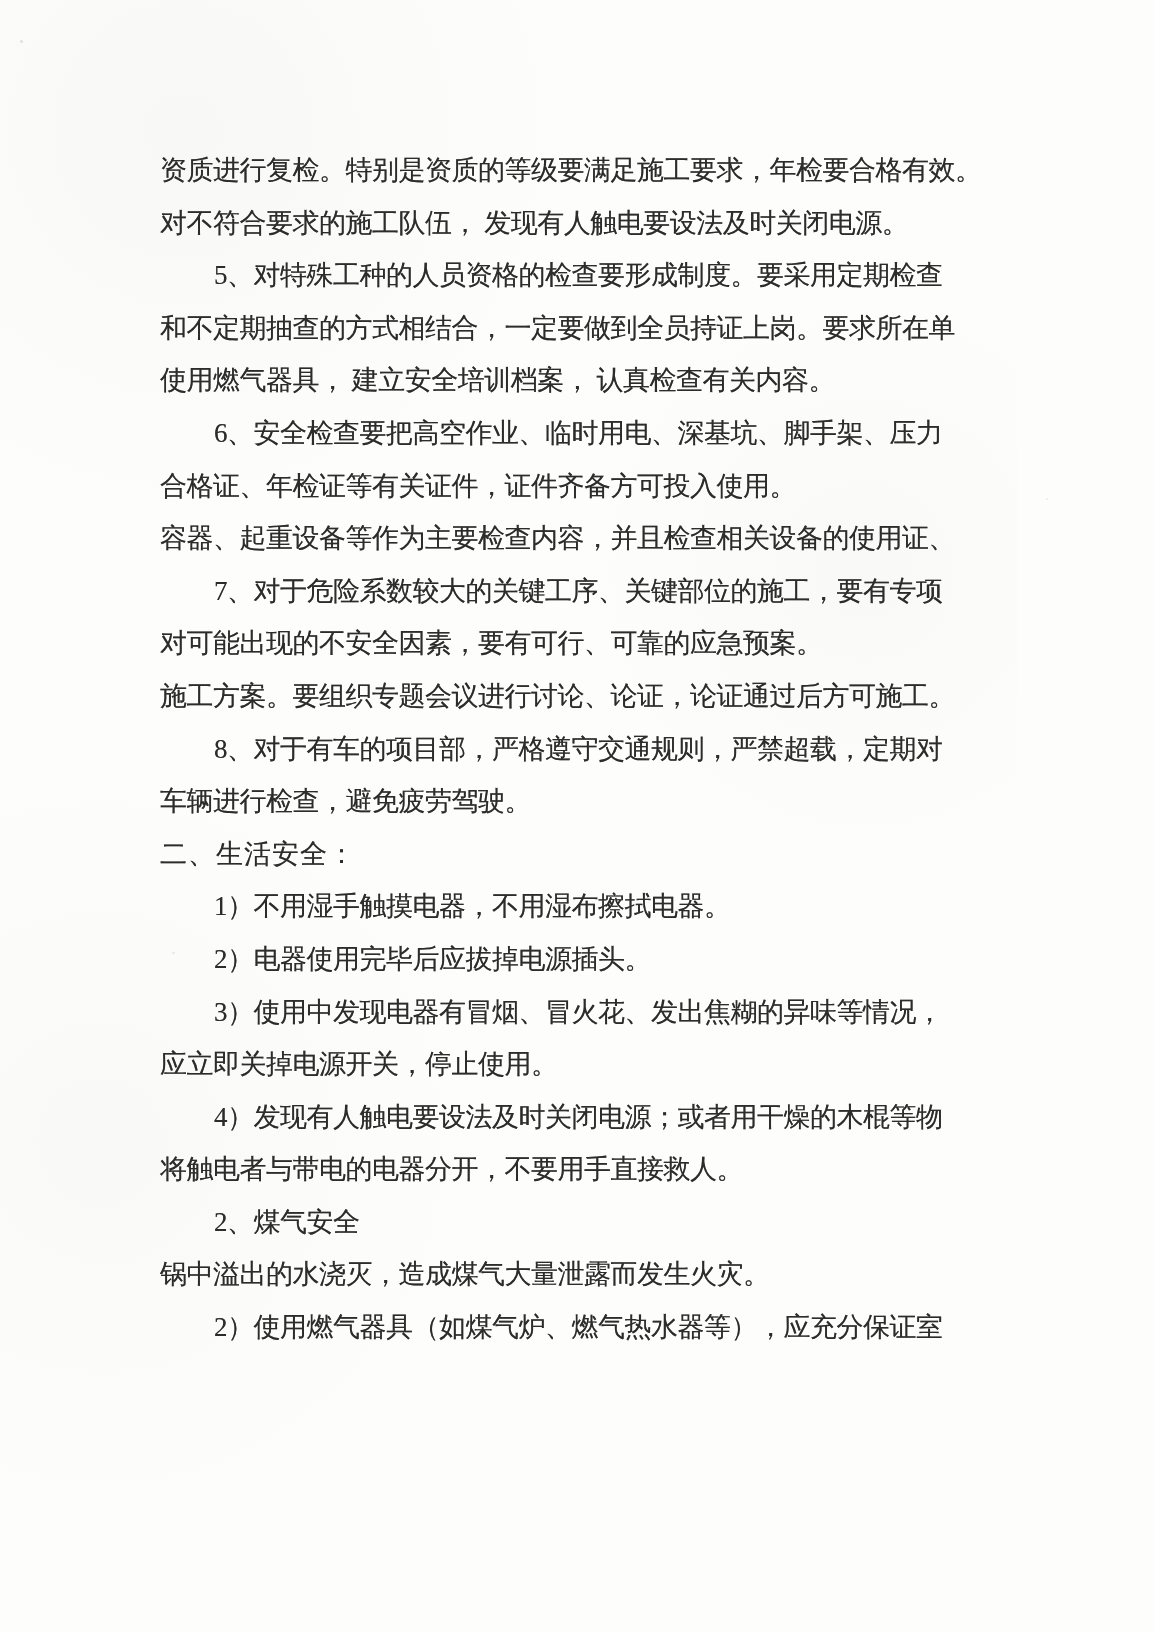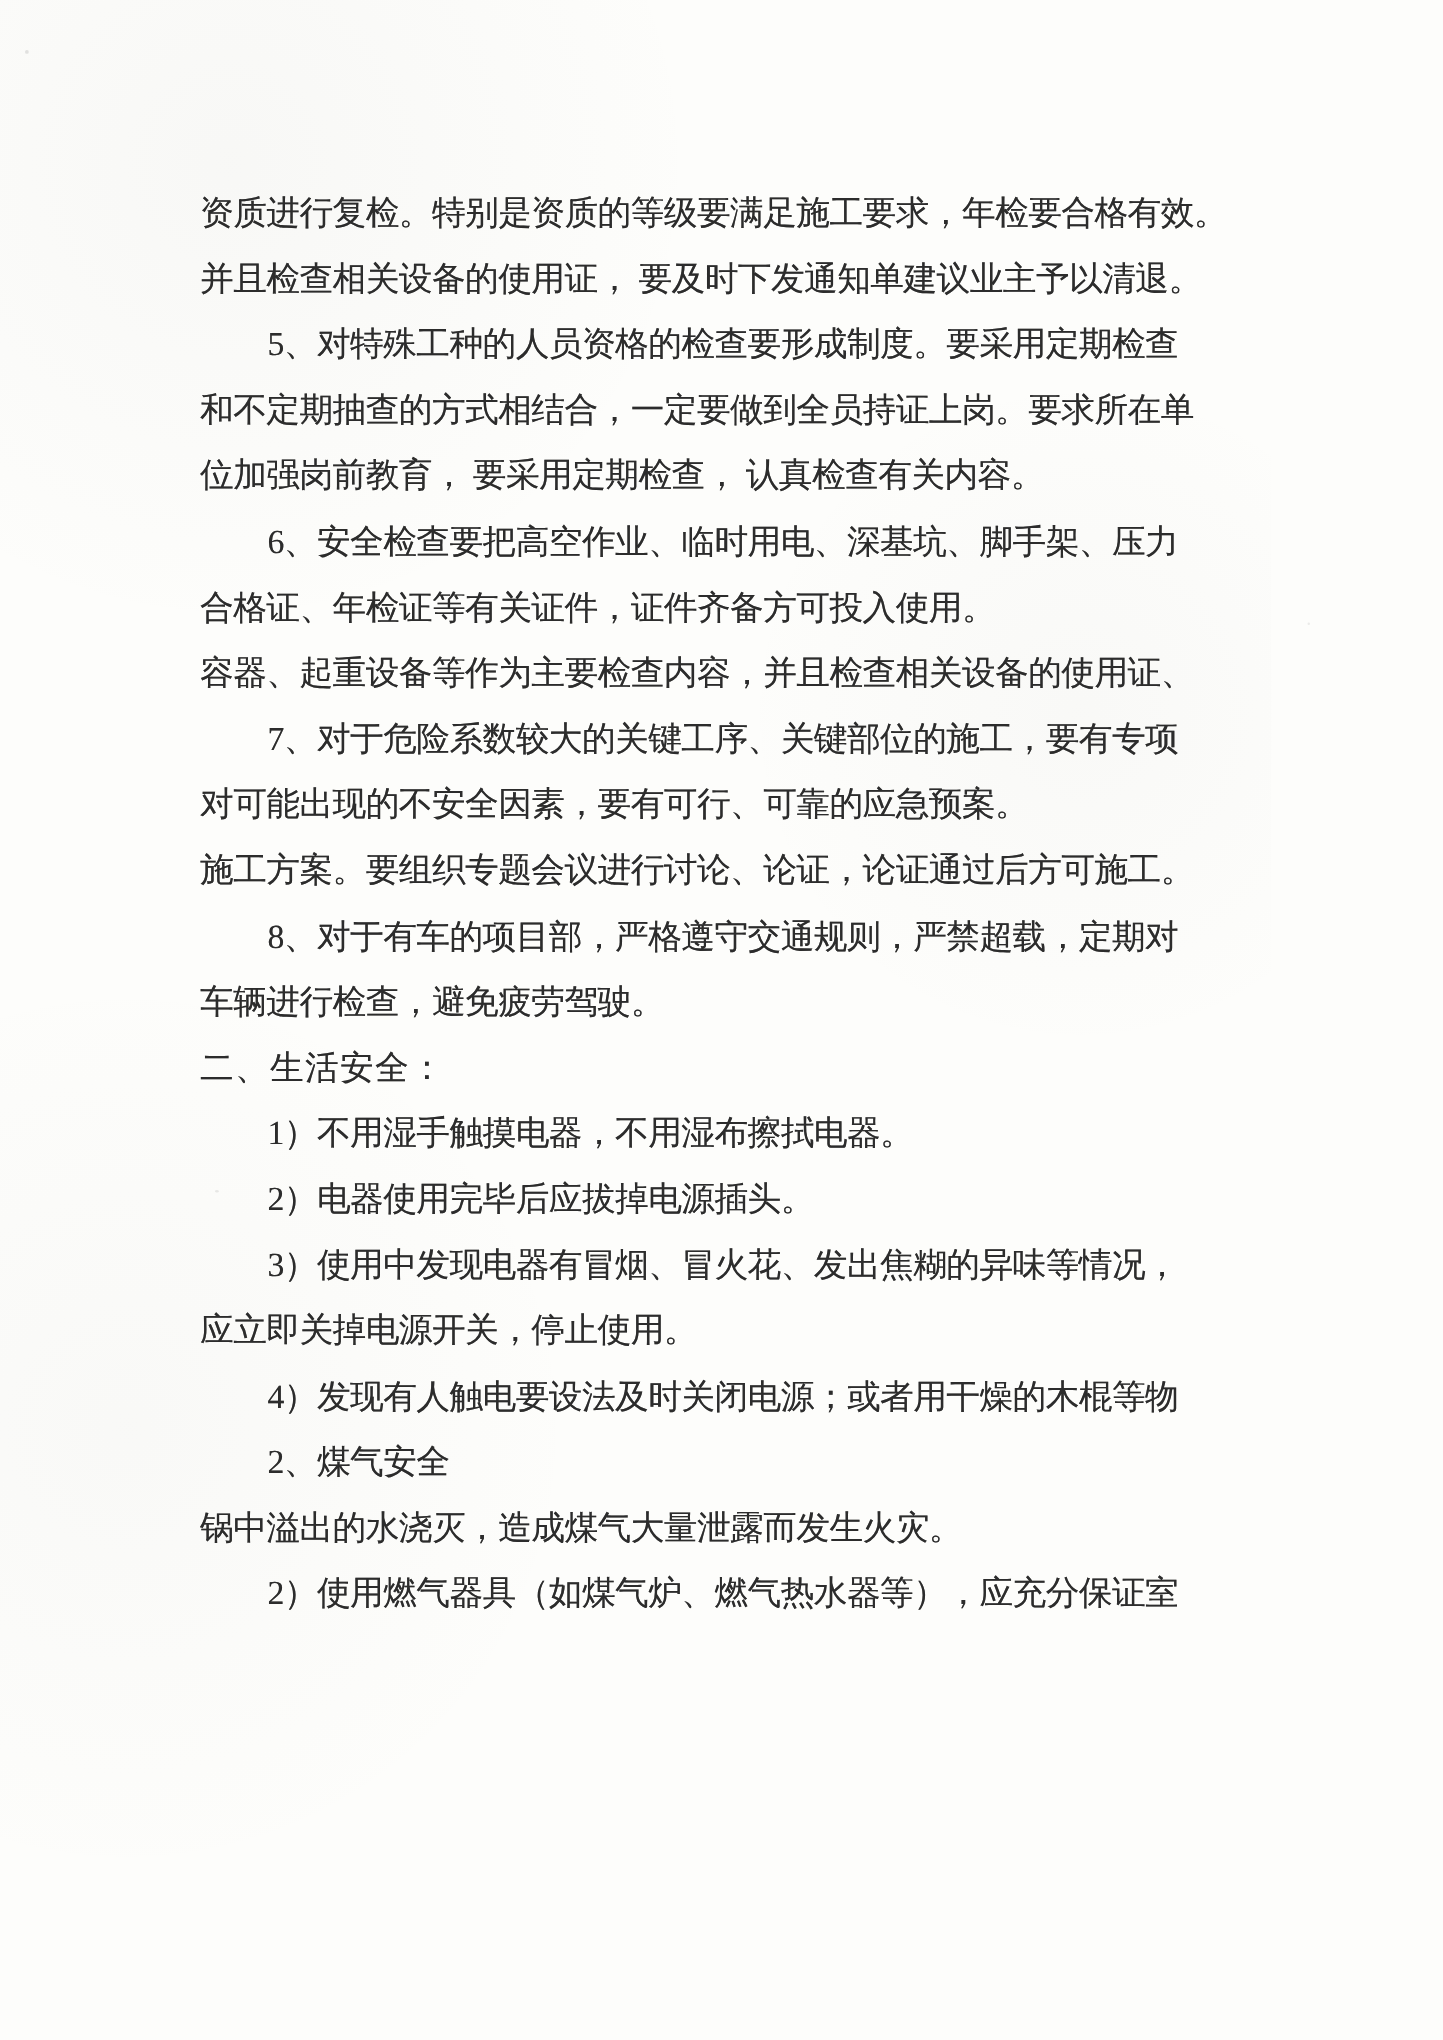--- a/index.html
+++ b/index.html
@@ -65,35 +65,36 @@
 </head>
 <body>
 
 <main class="page">
   <div class="speck s1"></div>
   <div class="speck s2"></div>
   <div class="speck s3"></div>
 
   <section class="doc">
     <div class="line">资质进行复检。特别是资质的等级要满足施工要求，年检要合格有效。</div>
-    <div class="line">并且检查相关设备的使用证， 要及时下发通知单建议业主予以清退。</div>
+    <div class="line">对不符合要求的施工队伍， 发现有人触电要设法及时关闭电源。</div>
     <div class="line indent">5、对特殊工种的人员资格的检查要形成制度。要采用定期检查</div>
     <div class="line">和不定期抽查的方式相结合，一定要做到全员持证上岗。要求所在单</div>
-    <div class="line">位加强岗前教育， 要采用定期检查， 认真检查有关内容。</div>
+    <div class="line">使用燃气器具， 建立安全培训档案， 认真检查有关内容。</div>
     <div class="line indent">6、安全检查要把高空作业、临时用电、深基坑、脚手架、压力</div>
     <div class="line">合格证、年检证等有关证件，证件齐备方可投入使用。</div>
     <div class="line">容器、起重设备等作为主要检查内容，并且检查相关设备的使用证、</div>
     <div class="line indent">7、对于危险系数较大的关键工序、关键部位的施工，要有专项</div>
     <div class="line">对可能出现的不安全因素，要有可行、可靠的应急预案。</div>
     <div class="line">施工方案。要组织专题会议进行讨论、论证，论证通过后方可施工。</div>
     <div class="line indent">8、对于有车的项目部，严格遵守交通规则，严禁超载，定期对</div>
     <div class="line">车辆进行检查，避免疲劳驾驶。</div>
     <div class="line heading">二、生活安全：</div>
     <div class="line indent">1）不用湿手触摸电器，不用湿布擦拭电器。</div>
     <div class="line indent">2）电器使用完毕后应拔掉电源插头。</div>
     <div class="line indent">3）使用中发现电器有冒烟、冒火花、发出焦糊的异味等情况，</div>
     <div class="line">应立即关掉电源开关，停止使用。</div>
     <div class="line indent">4）发现有人触电要设法及时关闭电源；或者用干燥的木棍等物</div>
+    <div class="line">将触电者与带电的电器分开，不要用手直接救人。</div>
     <div class="line indent">2、煤气安全</div>
     <div class="line">锅中溢出的水浇灭，造成煤气大量泄露而发生火灾。</div>
     <div class="line indent">2）使用燃气器具（如煤气炉、燃气热水器等），应充分保证室</div>
   </section>
 </main>
 
 </body></html>

